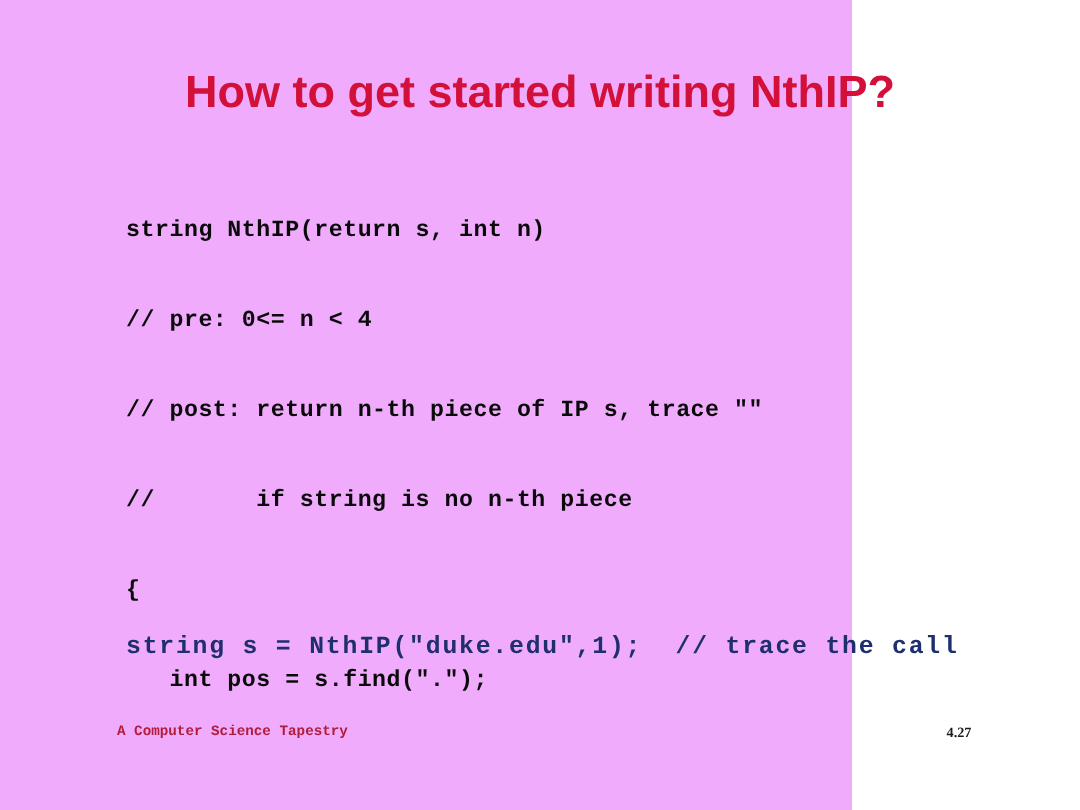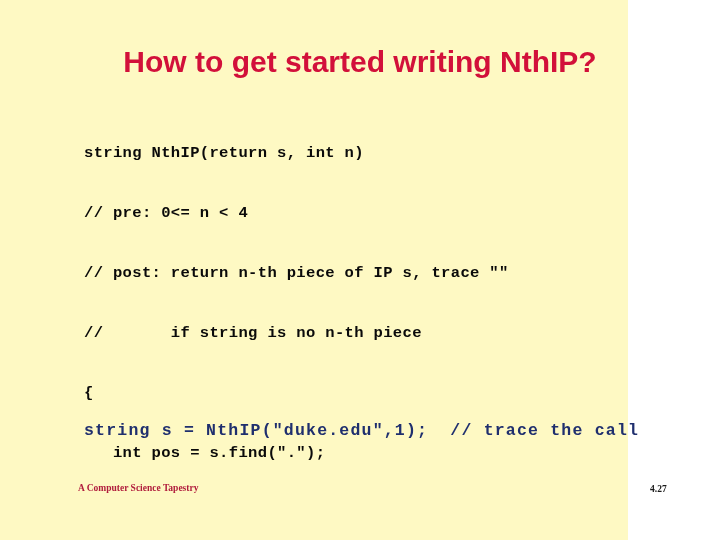--- a/index.html
+++ b/index.html
@@ -8,23 +8,23 @@
   }
   body {
     width: 720px;
     height: 540px;
     background: #ffffff;
     font-family: "Liberation Sans", sans-serif;
     overflow: hidden;
   }
   .slide {
     position: relative;
-    width: 628px;
+    width: 568px;
     height: 540px;
-    background: #fef9c3;
+    background: #f0abfc;
     box-sizing: border-box;
   }
   .slide-title {
     position: absolute;
     left: 0;
     top: 44px;
     width: 720px;
     text-align: center;
     font-family: "Liberation Sans", sans-serif;
     font-weight: bold;
@@ -60,30 +60,30 @@
     font-size: 16.5px;
     line-height: 22px;
     color: #1F2F6E;
     white-space: pre;
     letter-spacing: 1.2px;
   }
   .footer-brand {
     position: absolute;
     left: 78px;
     top: 482px;
-    font-family: Liberation Serif, serif;
+    font-family: Liberation Mono, monospace;
     font-weight: bold;
     font-size: 9.5px;
     line-height: 12px;
     color: #B01C3C;
     white-space: pre;
   }
   .footer-page {
     position: absolute;
-    left: 650px;
+    left: 631px;
     top: 483px;
     font-family: "Liberation Serif", serif;
     font-weight: bold;
     font-size: 9.5px;
     line-height: 12px;
     color: #1A1A1A;
     white-space: pre;
   }
 </style>
 </head>

